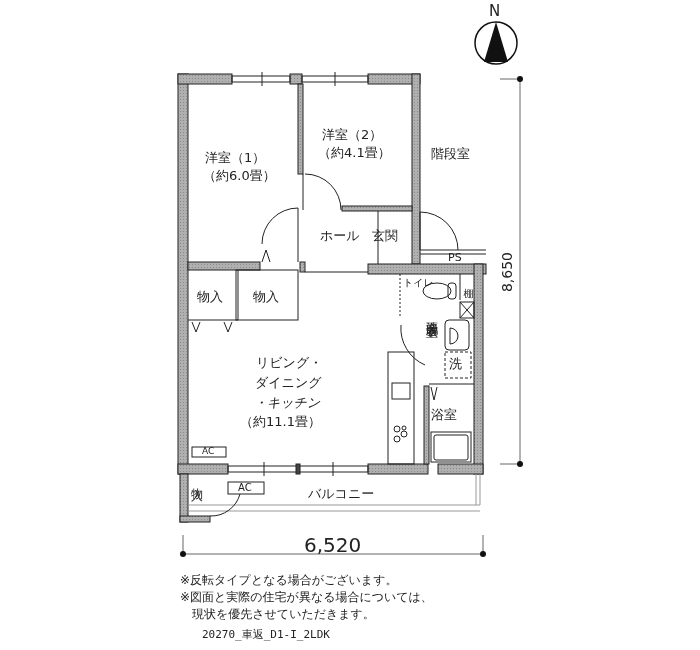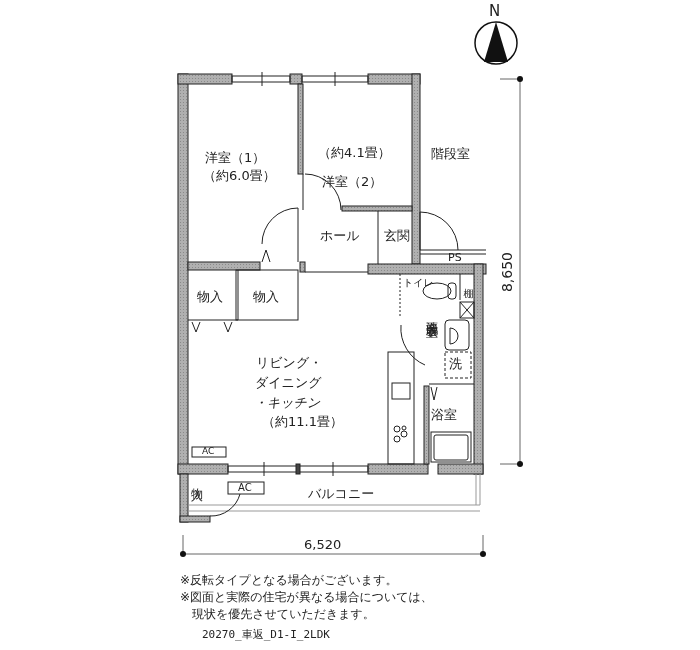--- a/index.html
+++ b/index.html
@@ -138,45 +138,45 @@
     <circle cx="496" cy="43" r="21" fill="none" stroke="#111" stroke-width="1.5"></circle>
     <polygon points="496,22 484,62 508,62" fill="#111"></polygon>
   </g>
 </svg>
 
 <div class="lbl" style="left:489px;top:3px;font-size:15px;">N</div>
 
 <div class="lbl" style="left:205px;top:150px;">洋室（1）</div>
 <div class="lbl" style="left:203px;top:168px;">（約6.0畳）</div>
 
-<div class="lbl" style="left:322px;top:127px;margin-top:47px;">洋室（2）</div>
+<div class="lbl" style="left:322px;top:127px;">洋室（2）</div>
 <div class="lbl" style="left:318px;top:145px;">（約4.1畳）</div>
 
 <div class="lbl" style="left:431px;top:147px;font-family:Liberation Mono, monospace;">階段室</div>
 <div class="lbl" style="left:320px;top:228px;">ホール</div>
-<div class="lbl" style="left:384px;top:228px;text-align:center;">玄関</div>
+<div class="lbl" style="left:372px;top:228px;text-align:center;">玄関</div>
 <div class="lbl small" style="left:448px;top:250px;">PS</div>
 <div class="lbl small" style="left:403px;top:275px;font-size:10px;">トイレ</div>
 <div class="lbl small vert" style="left:460px;top:280px;font-size:10px;">棚</div>
 <div class="lbl vert" style="left:425px;top:312px;font-size:12px;line-height:14px;">洗面脱衣室</div>
 <div class="lbl" style="left:449px;top:356px;">洗</div>
 <div class="lbl" style="left:431px;top:407px;">浴室</div>
 
 <div class="lbl" style="left:197px;top:289px;">物入</div>
 <div class="lbl" style="left:253px;top:289px;">物入</div>
 <div class="lbl vert" style="left:189px;top:478px;font-size:12px;">物入</div>
 
 <div class="lbl" style="left:256px;top:355px;">リビング・</div>
 <div class="lbl" style="left:255px;top:375px;">ダイニング</div>
 <div class="lbl" style="left:254px;top:395px;font-style:italic;">・キッチン</div>
-<div class="lbl" style="left:262px;top:414px;">（約11.1畳）</div>
+<div class="lbl" style="left:240px;top:414px;">（約11.1畳）</div>
 
 <div class="lbl small" style="left:202px;top:446px;font-size:9px;line-height:11px;">AC</div>
 <div class="lbl small" style="left:238px;top:482px;font-size:10px;line-height:12px;">AC</div>
 <div class="lbl" style="left:308px;top:486px;">バルコニー</div>
 
 <div class="lbl" style="left:487px;top:264px;transform:rotate(-90deg);font-size:14px;">8,650</div>
-<div class="lbl" style="left:304px;top:537px;font-size:13px;">6,520</div>
+<div class="lbl" style="left:304px;top:537px;font-size:20px;">6,520</div>
 
 <div class="note" style="top:572px;">※反転タイプとなる場合がございます。</div>
 <div class="note" style="top:589px;">※図面と実際の住宅が異なる場合については、</div>
 <div class="note" style="top:606px;">　現状を優先させていただきます。</div>
 <div class="code">20270_車返_D1-I_2LDK</div>
 
 </body></html>

